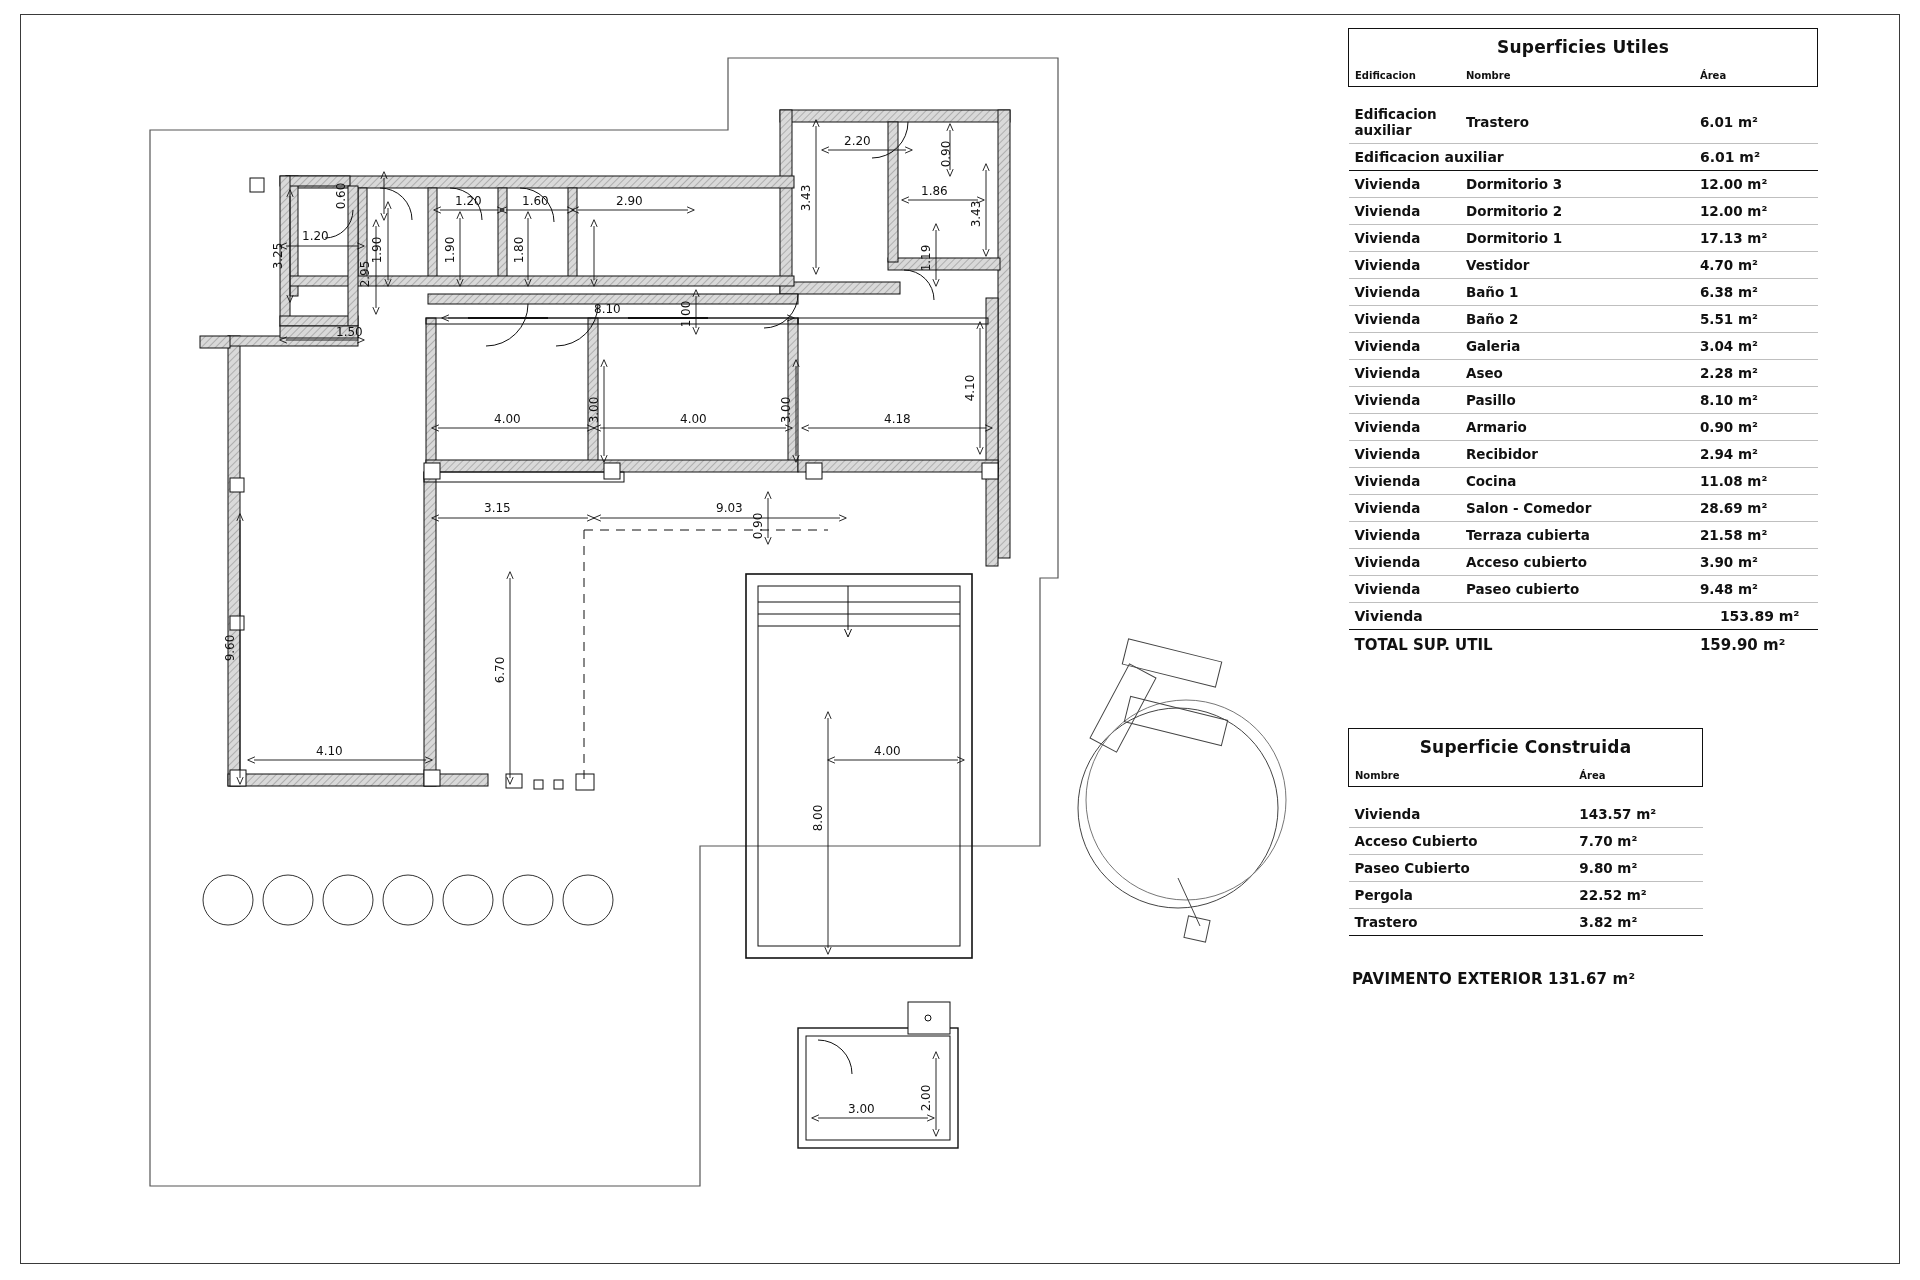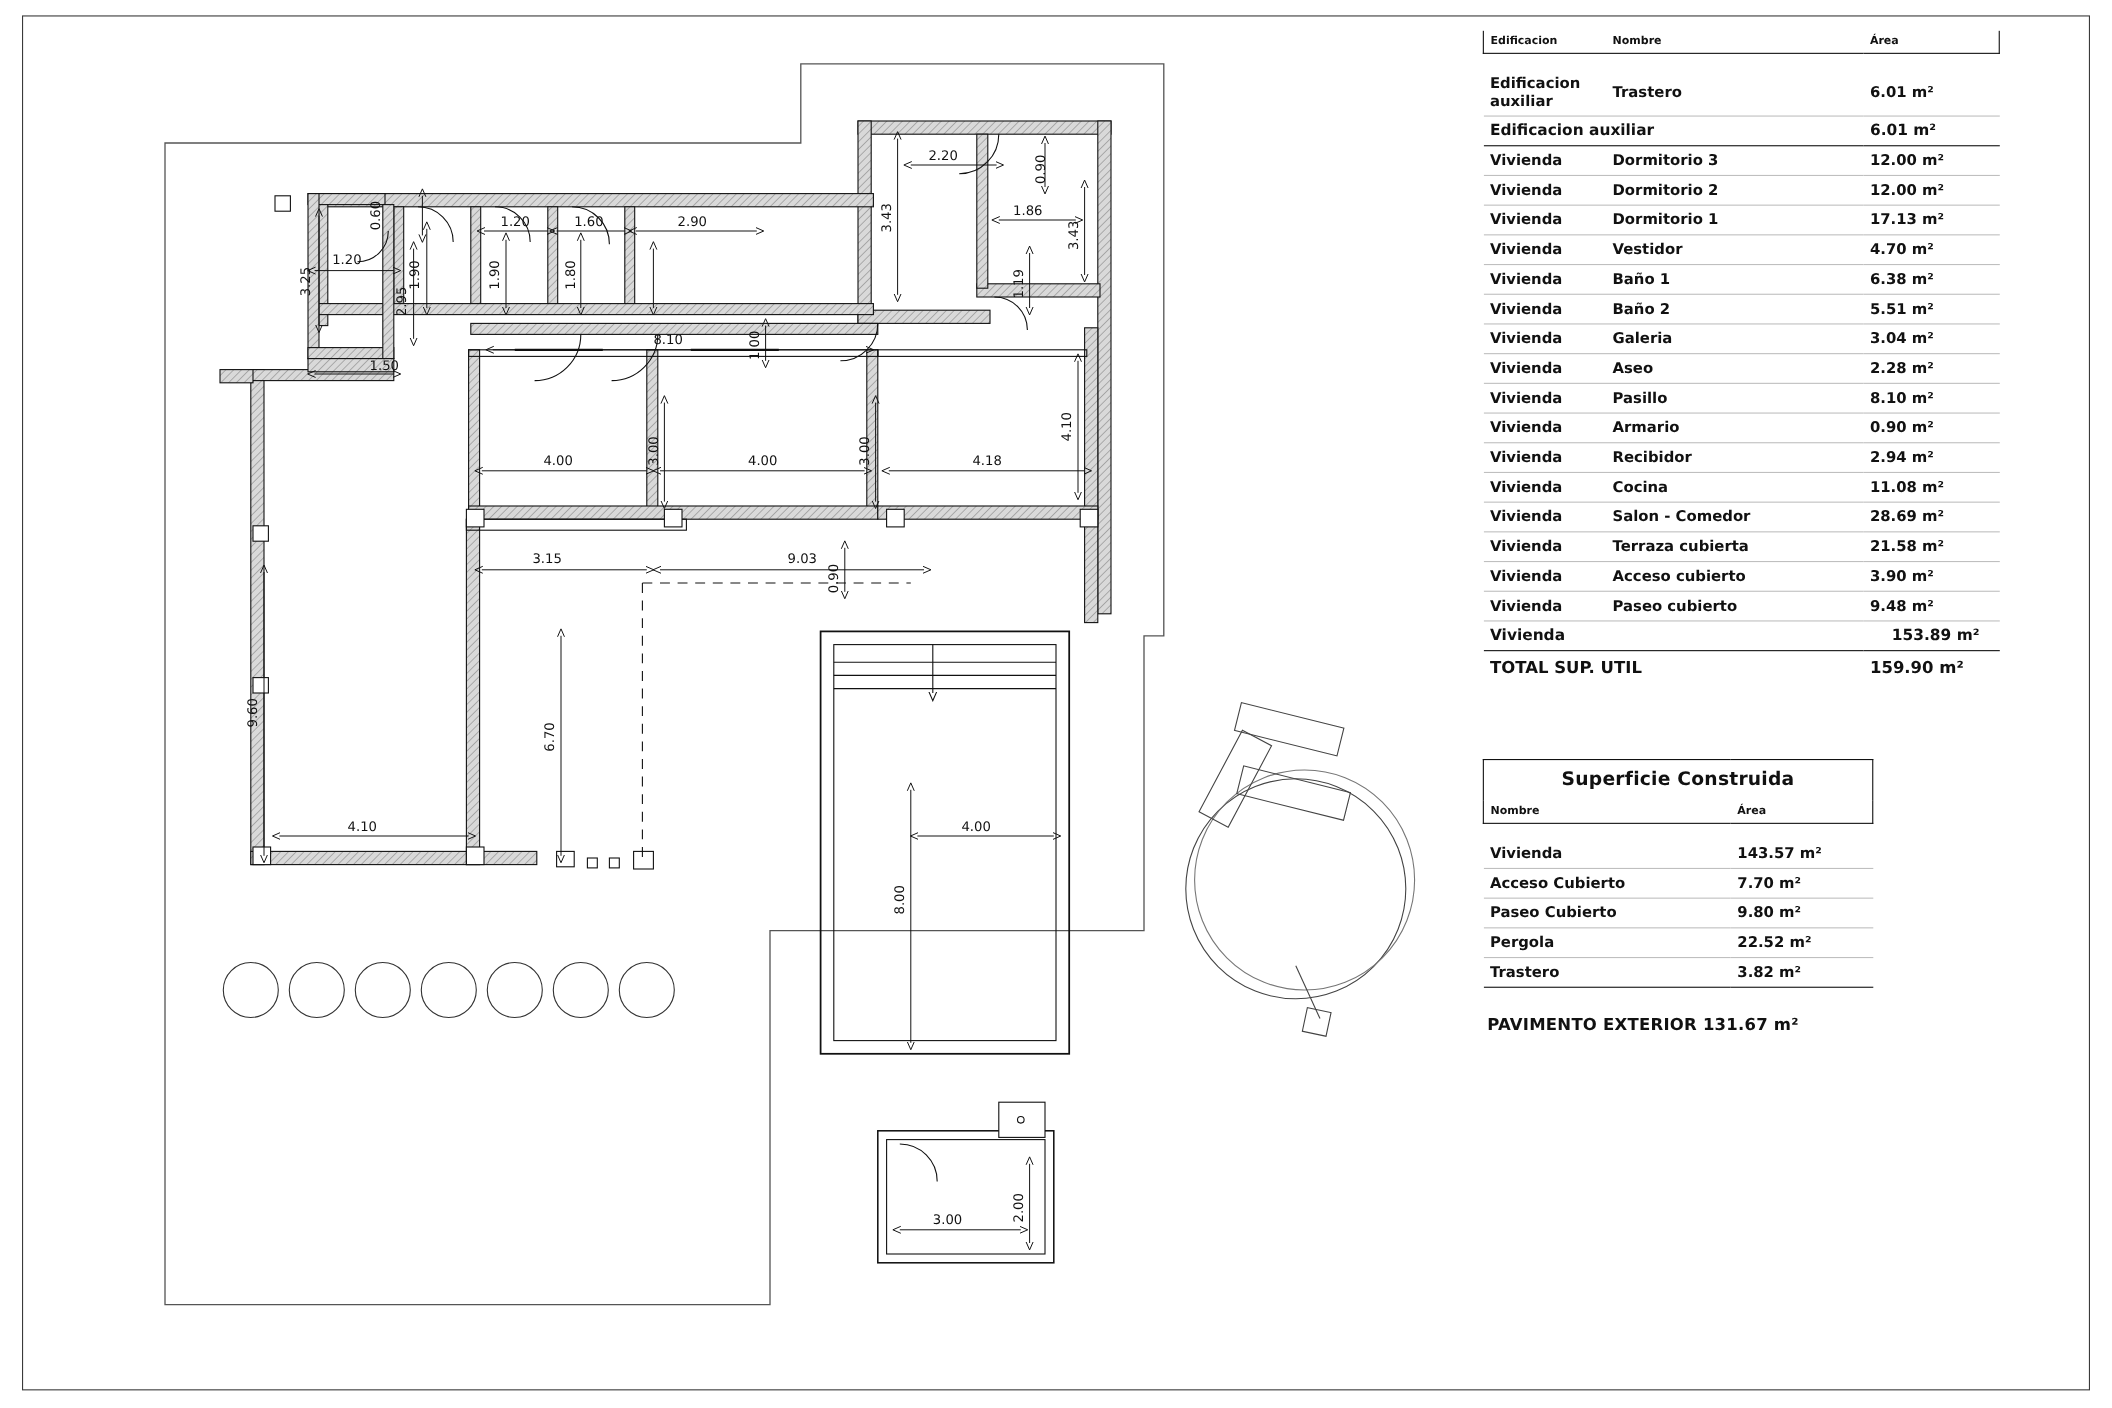--- a/index.html
+++ b/index.html
@@ -96,21 +96,21 @@
   .col-edif { width: 98px; }
   .col-nom  { width: 220px; }
   .col-area { width: 110px; }
   .c-nom2 { width: 220px; }
   .c-area2 { width: 120px; }
   .area-cell { font-weight: bold; }
 
   .gap-blk { height: 70px; }
 
   .pav {
-    margin-top: 24px;
+    margin-top: 34px;
     font-size: 15px;
     font-weight: bold;
     padding-left: 4px;
     letter-spacing: 0.2px;
   }
   .spacer-row td { border: none; height: 7px; padding: 0; }
 </style>
 </head>
 <body>
 
@@ -330,20 +330,23 @@
         <text x="820" y="1095">3.00</text>
         <text x="902" y="1080" transform="rotate(-90 902 1080)" text-anchor="middle">2.00</text>
       </g>
     </svg>
   </div>
 
   <div class="tables">
 
     <table class="tbl-util">
       <tbody>
+        <tr>
+          <td class="title-cell boxed" colspan="3">Superficies Utiles</td>
+        </tr>
         <tr class="hdr">
           <td class="col-edif" style="border-left:1px solid #111">Edificacion</td>
           <td class="col-nom">Nombre</td>
           <td class="col-area" style="border-right:1px solid #111">Área</td>
         </tr>
         <tr class="spacer-row">
             <td colspan="3"></td>
           </tr>
 
         <tr class="row first">

